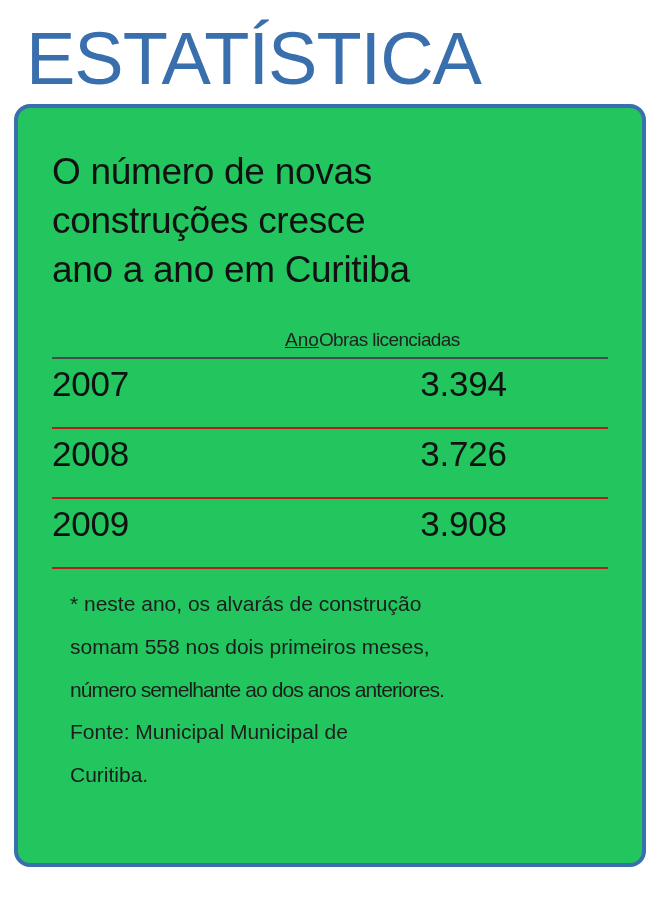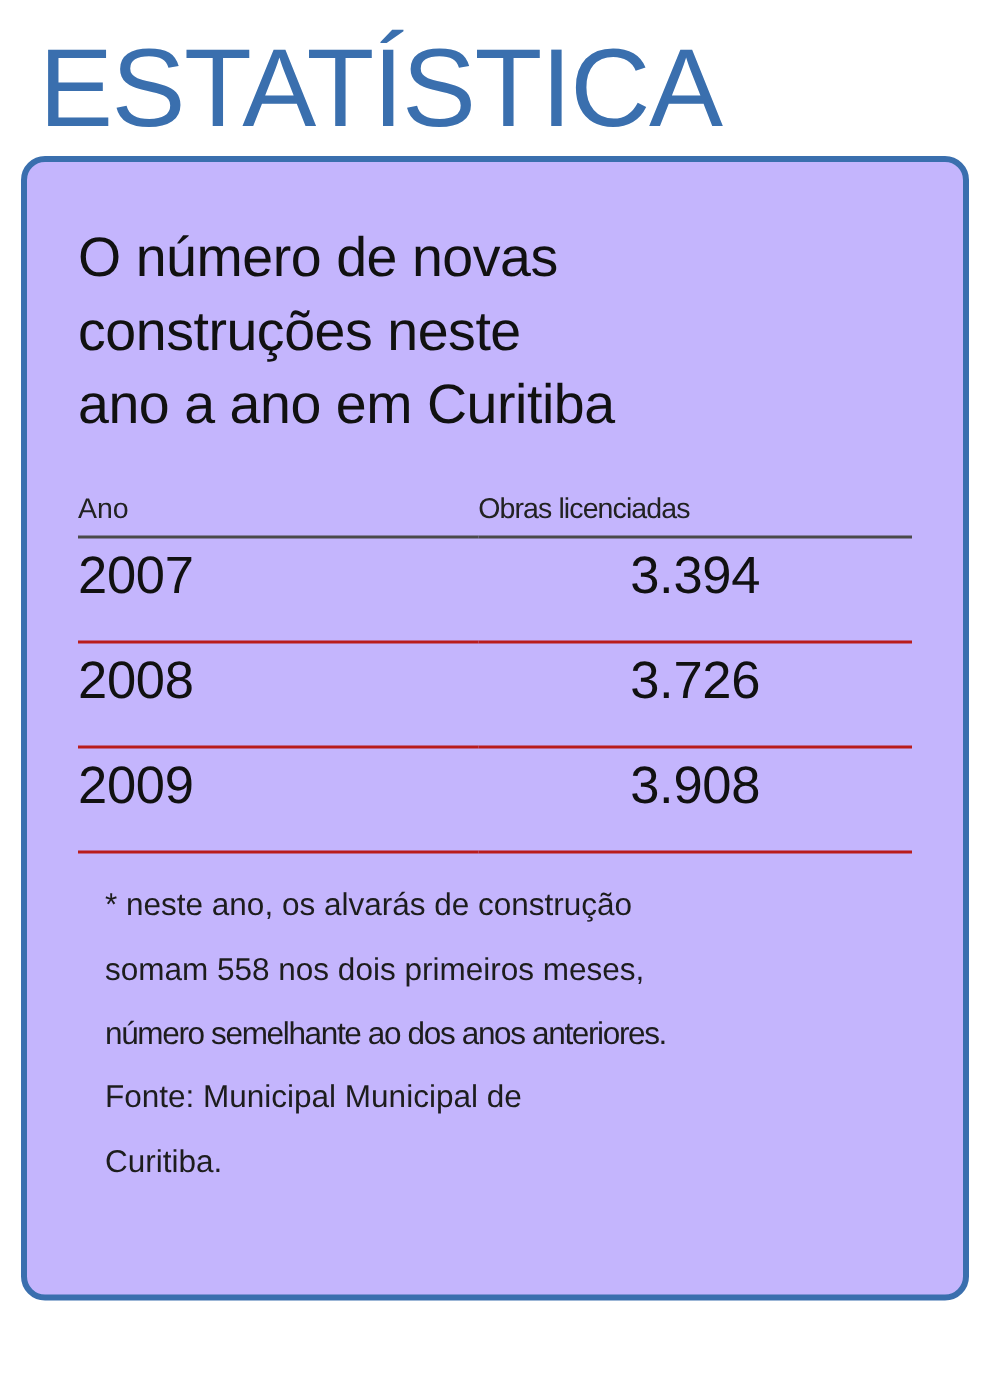--- a/index.html
+++ b/index.html
@@ -32,21 +32,21 @@
     margin-bottom: 10px;
     white-space: nowrap;
   }
   .card {
     position: relative;
     box-sizing: border-box;
     border: 4px solid #3a6fae;
     border-radius: 16px;
     height: 763px;
     padding: 40px 34px 20px 34px;
-    background: #c4b5fd;
+    background: #22c55e;
   }
   .card-title {
     font-size: 37px;
     line-height: 1.32;
     color: #111111;
     font-weight: 400;
     letter-spacing: -0.3px;
     margin-bottom: 34px;
   }
   .card-title .tline {
@@ -59,22 +59,23 @@
     table-layout: fixed;
   }
   table.data th {
     font-weight: 400;
     font-size: 19px;
     color: #222222;
     padding: 0 0 6px 0;
     border-bottom: 2px solid #4a4a4a;
   }
   table.data th.col-year {
-    text-align: left;
+    text-align: right;
     width: 48%;
+    text-decoration: underline;
   }
   table.data th.col-value {
     text-align: left;
     letter-spacing: -0.6px;
   }
   table.data td {
     font-size: 35px;
     color: #111111;
     padding: 5px 0 23px 0;
     border-bottom: 2px solid #b91c1c;
@@ -108,21 +109,21 @@
 <body>
 
 <div class="page">
 
   <div class="headline">ESTATÍSTICA</div>
 
   <div class="card">
 
     <div class="card-title">
       <span class="tline">O número de novas</span>
-      <span class="tline">construções neste</span>
+      <span class="tline">construções cresce</span>
       <span class="tline">ano a ano em Curitiba</span>
     </div>
 
     <table class="data">
       <thead>
         <tr>
           <th class="col-year">Ano</th>
           <th class="col-value">Obras licenciadas</th>
         </tr>
       </thead>

